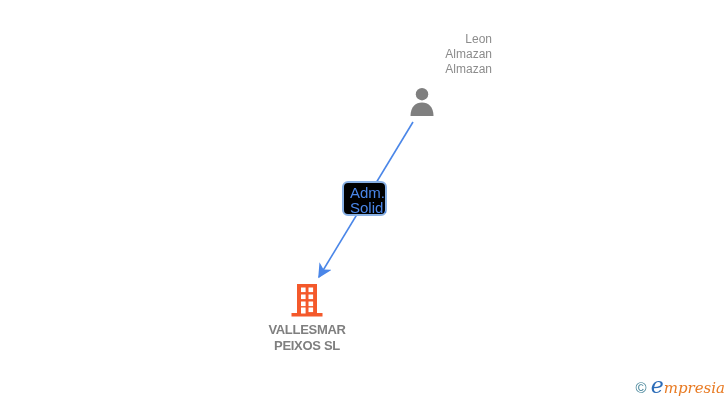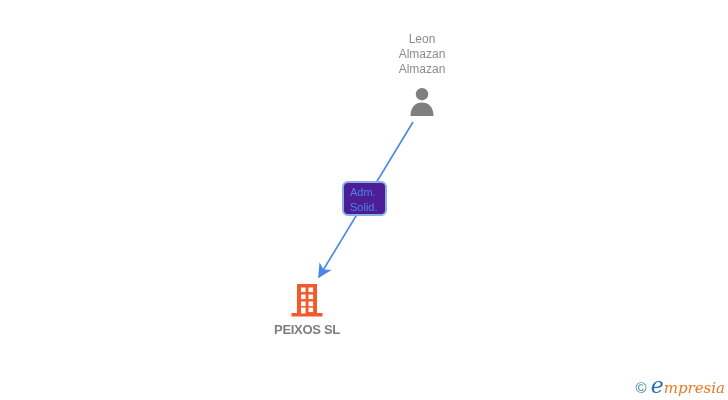--- a/index.html
+++ b/index.html
@@ -21,36 +21,36 @@
   .person-name {
     position: absolute;
     left: 352px; top: 32px;
     width: 140px;
     text-align: center;
     font-size: 12px;
     line-height: 15px;
     color: #8c8c8c;
     z-index: 2;
   }
-  .person-name span { display: block; }
+  .person-name span { display: block; text-align: right; }
   .person-icon {
     position: absolute;
     left: 407px; top: 87px;
     width: 30px; height: 30px;
     z-index: 2;
   }
   .edge-label {
     position: absolute;
     left: 342px; top: 181px;
     width: 45px; height: 35px;
-    background: #4c1d95;
+    background: #000000;
     border: 2px solid #88b0e4;
     border-radius: 6px;
     padding: 2px 0 0 6px;
-    font-size: 11px;
+    font-size: 15px;
     line-height: 15px;
     color: #4a86e8;
     z-index: 3;
   }
   .edge-label span { display: block; }
   .company-icon {
     position: absolute;
     left: 289px; top: 283px;
     width: 36px; height: 34px;
     z-index: 2;
@@ -134,20 +134,21 @@
     <rect x="12" y="18.5" width="4.6" height="4.6" fill="#ffffff"></rect>
 
     <rect x="12" y="24.5" width="4.6" height="6" fill="#ffffff"></rect>
 
     <rect x="19.5" y="4.5" width="4.6" height="4.6" fill="#ffffff"></rect>
     <rect x="19.5" y="11.5" width="4.6" height="4.6" fill="#ffffff"></rect>
     <rect x="19.5" y="18.5" width="4.6" height="4.6" fill="#ffffff"></rect>
     <rect x="19.5" y="24.5" width="4.6" height="4.6" fill="#ffffff"></rect>
   </svg>
   <div class="company-name">
+    <span>VALLESMAR</span>
     <span>PEIXOS SL</span>
   </div>
 
   <div class="brand-logo">
     <span class="brand-copyright">©</span>
     <span class="brand-e">e</span>
     <span class="brand-rest">mpresia</span>
   </div>
 
 </div>

